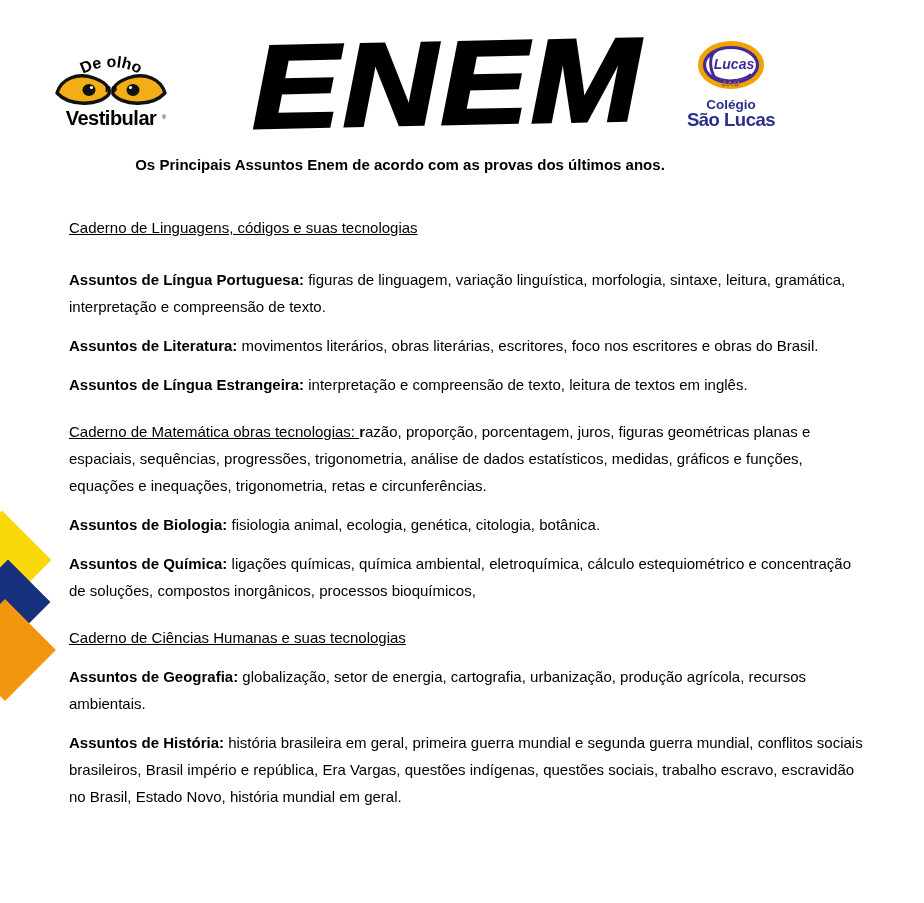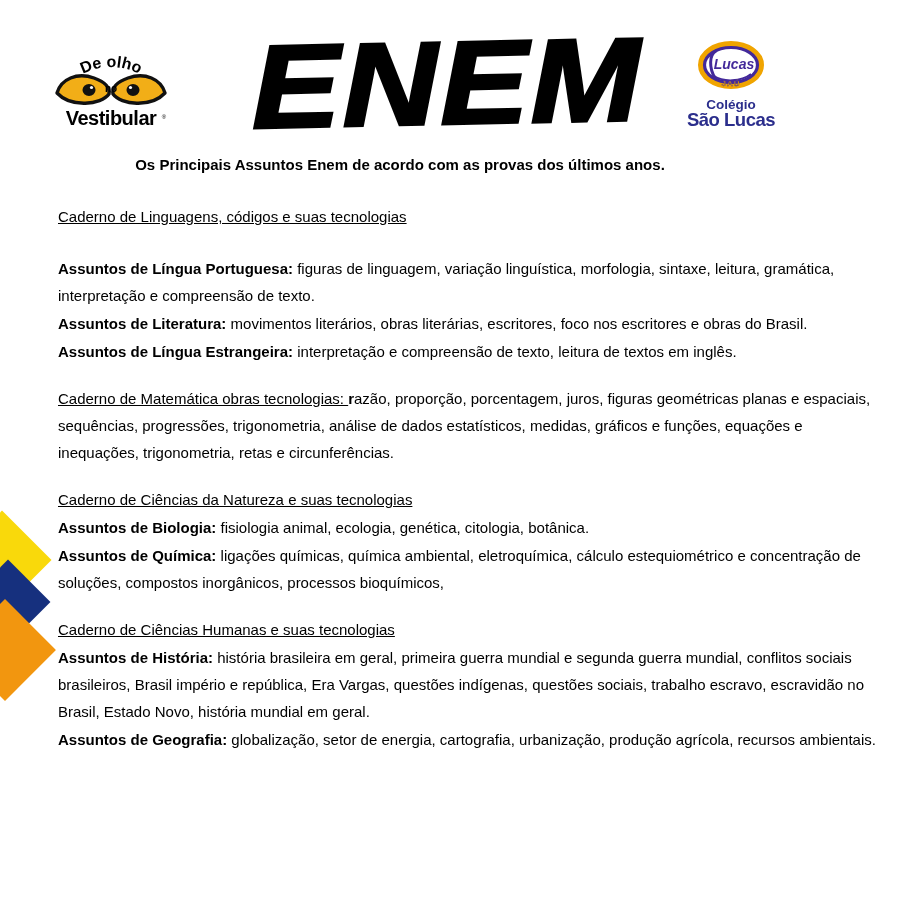--- a/index.html
+++ b/index.html
@@ -27,21 +27,21 @@
   .subtitle {
     position:absolute; left:0; top:156px; width:800px; margin:0;
     text-align:center; font-size:15px; font-weight:bold;
   }
 
   
   .content {
     position:absolute; left:57px; top:202px; width:822px;
     font-size:15px; line-height:27px;
   }
-  .content p { margin:1px; }
+  .content p { margin:12px; }
   .sec-header { text-decoration:underline; }
   .mt-blank { margin-top:25px !important; }
   .mt-sec   { margin-top:20px !important; }
   .u { text-decoration:underline; }
   strong { font-weight:bold; }
 
   
   .diamond { position:absolute; transform:rotate(45deg); }
   .diamond.d-yellow { width:70px; height:70px; left:-33px; top:525px; z-index:1; }
   .diamond.d-navy   { width:60px; height:60px; left:-22px; top:572px; z-index:2; }
@@ -101,32 +101,31 @@
 
     <p class="mt-blank"><strong>Assuntos de Língua Portuguesa:</strong><span> figuras de linguagem, variação linguística, morfologia, sintaxe, leitura, gramática, interpretação e compreensão de texto.</span></p>
 
     <p><strong>Assuntos de Literatura:</strong><span> movimentos literários, obras literárias, escritores, foco nos escritores e obras do Brasil.</span></p>
 
     <p><strong>Assuntos de Língua Estrangeira:</strong><span> interpretação e compreensão de texto, leitura de textos em inglês.</span></p>
 
 
     <p class="mt-sec"><span class="u">Caderno de Matemática obras tecnologias: </span><strong>r</strong><span>azão, proporção, porcentagem, juros, figuras geométricas planas e espaciais, sequências, progressões, trigonometria, análise de dados estatísticos, medidas, gráficos e funções, equações e inequações, trigonometria, retas e circunferências.</span></p>
 
-    <p class="sec-header mt-sec">Caderno de Ciências da Natureza e suas tecnologias</p>
 
     <p><strong>Assuntos de Biologia:</strong><span> fisiologia animal, ecologia, genética, citologia, botânica.</span></p>
 
     <p><strong>Assuntos de Química:</strong><span> ligações químicas, química ambiental, eletroquímica, cálculo estequiométrico e concentração de soluções, compostos inorgânicos, processos bioquímicos,</span></p>
 
 
     <p class="sec-header mt-sec">Caderno de Ciências Humanas e suas tecnologias</p>
 
+    <p><strong>Assuntos de Geografia:</strong><span> globalização, setor de energia, cartografia, urbanização, produção agrícola, recursos ambientais.</span></p>
+
     <p><strong>Assuntos de História:</strong><span> história brasileira em geral, primeira guerra mundial e segunda guerra mundial, conflitos sociais brasileiros, Brasil império e república, Era Vargas, questões indígenas, questões sociais, trabalho escravo, escravidão no Brasil, Estado Novo, história mundial em geral.</span></p>
-
-    <p><strong>Assuntos de Geografia:</strong><span> globalização, setor de energia, cartografia, urbanização, produção agrícola, recursos ambientais.</span></p>
 
   </main>
 
   <div class="diamond d-yellow" style="background-color: rgb(249, 217, 11);"></div>
   <div class="diamond d-navy" style="background-color: rgb(22, 48, 126);"></div>
   <div class="diamond d-orange" style="background-color: rgb(242, 150, 15);"></div>
 
 </div>
 
 </body></html>

